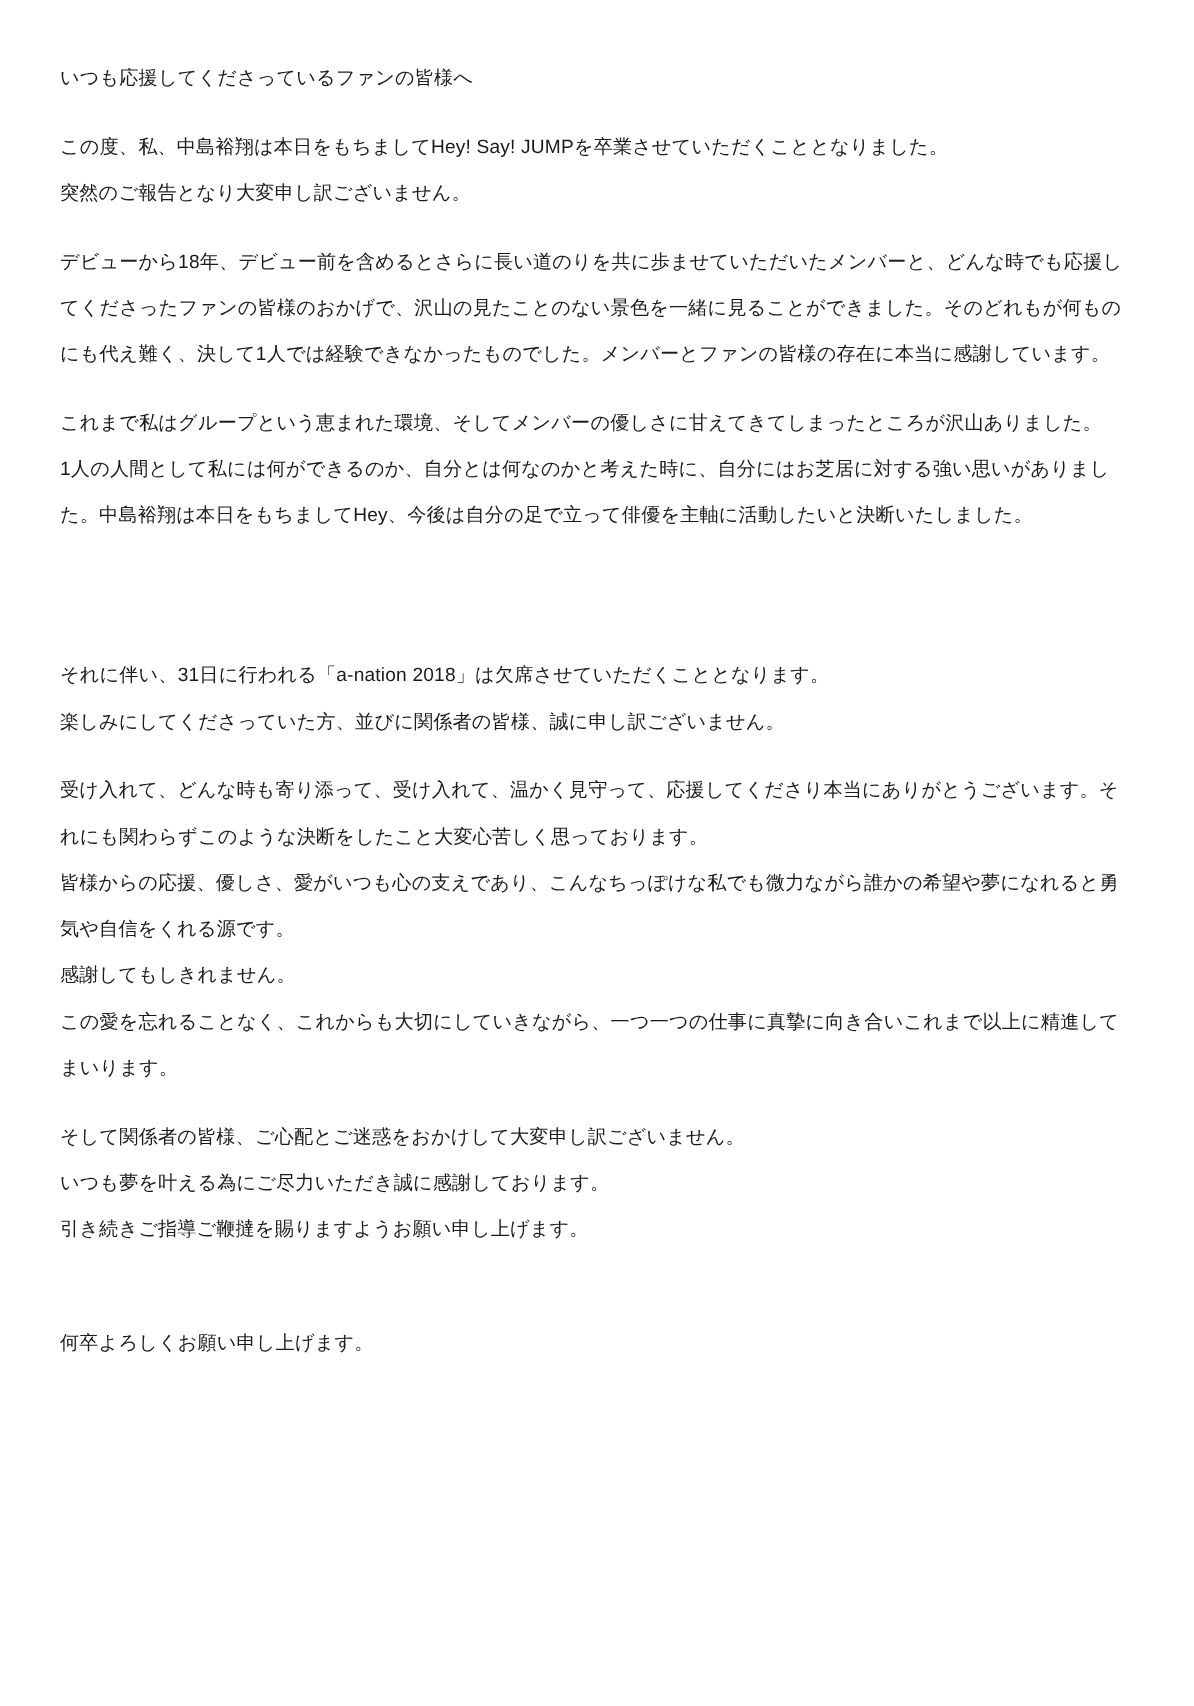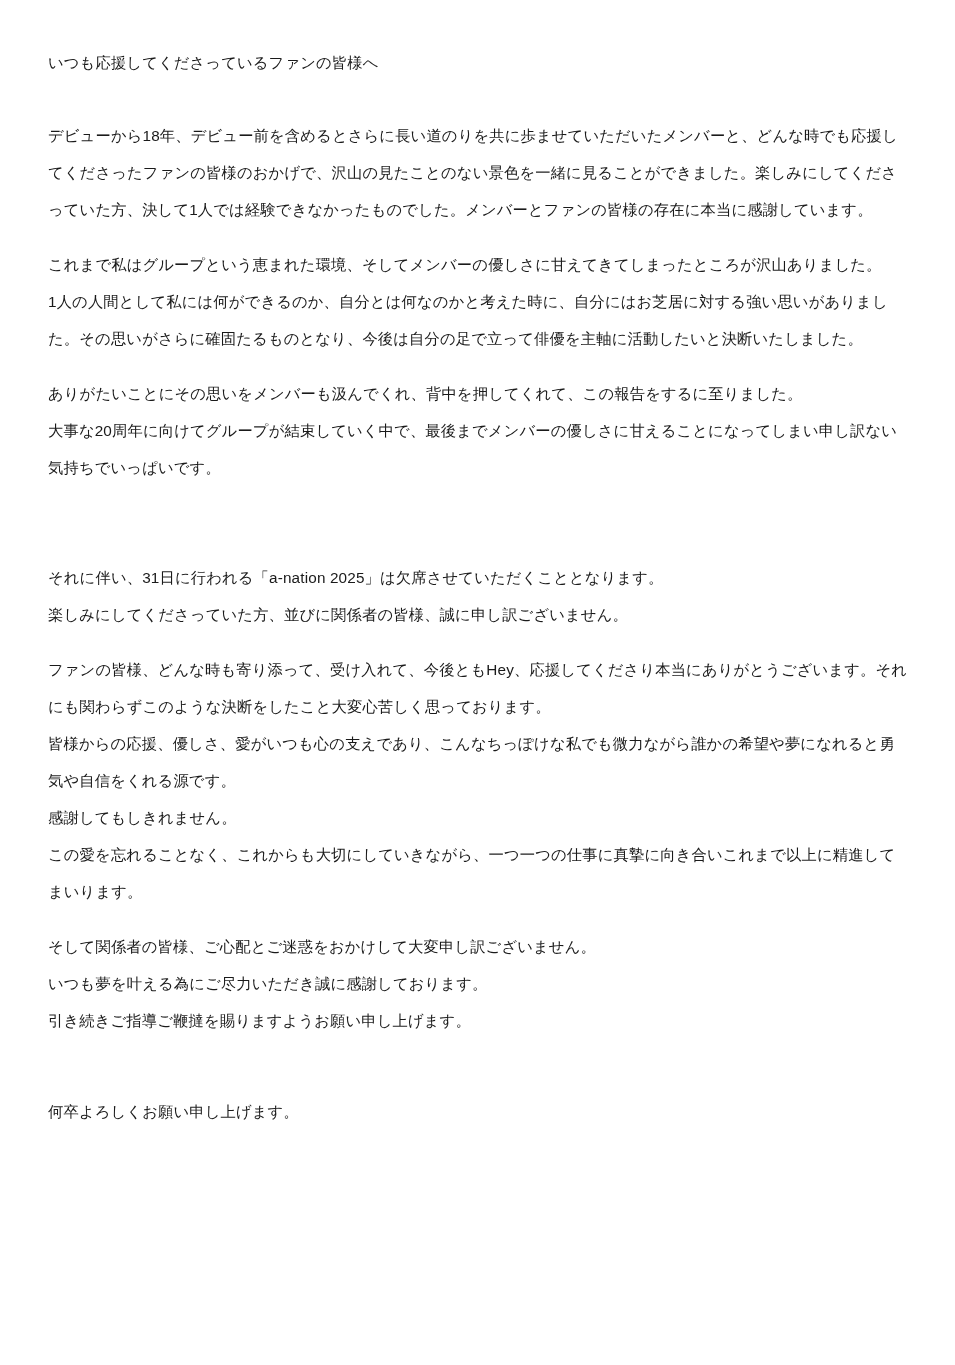--- a/index.html
+++ b/index.html
@@ -42,40 +42,40 @@
 </style>
 </head>
 <body>
 
 <div class="page">
   <div class="doc-body">
 
     <p class="para">いつも応援してくださっているファンの皆様へ</p>
 
     <div class="gap-1"></div>
+    <p class="para">この度、私、中島裕翔は本日をもちましてHey! Say! JUMPを卒業させていただくこととなりました。
+突然のご報告となり大変申し訳ございません。</p>
 
     <div class="gap-1"></div>
-    <p class="para">デビューから18年、デビュー前を含めるとさらに長い道のりを共に歩ませていただいたメンバーと、どんな時でも応援してくださったファンの皆様のおかげで、沢山の見たことのない景色を一緒に見ることができました。楽しみにしてくださっていた方、決して1人では経験できなかったものでした。メンバーとファンの皆様の存在に本当に感謝しています。</p>
+    <p class="para">デビューから18年、デビュー前を含めるとさらに長い道のりを共に歩ませていただいたメンバーと、どんな時でも応援してくださったファンの皆様のおかげで、沢山の見たことのない景色を一緒に見ることができました。そのどれもが何ものにも代え難く、決して1人では経験できなかったものでした。メンバーとファンの皆様の存在に本当に感謝しています。</p>
 
     <div class="gap-1"></div>
     <p class="para">これまで私はグループという恵まれた環境、そしてメンバーの優しさに甘えてきてしまったところが沢山ありました。
-1人の人間として私には何ができるのか、自分とは何なのかと考えた時に、自分にはお芝居に対する強い思いがありました。その思いがさらに確固たるものとなり、今後は自分の足で立って俳優を主軸に活動したいと決断いたしました。</p>
+1人の人間として私には何ができるのか、自分とは何なのかと考えた時に、自分にはお芝居に対する強い思いがありました。中島裕翔は本日をもちましてHey、今後は自分の足で立って俳優を主軸に活動したいと決断いたしました。</p>
 
     <div class="gap-1"></div>
-    <p class="para">ありがたいことにその思いをメンバーも汲んでくれ、背中を押してくれて、この報告をするに至りました。
-大事な20周年に向けてグループが結束していく中で、最後までメンバーの優しさに甘えることになってしまい申し訳ない気持ちでいっぱいです。</p>
 
     <div class="gap-1"></div>
 
     <div class="gap-2"></div>
-    <p class="para">それに伴い、31日に行われる「a-nation 2025」は欠席させていただくこととなります。
+    <p class="para">それに伴い、31日に行われる「a-nation 2018」は欠席させていただくこととなります。
 楽しみにしてくださっていた方、並びに関係者の皆様、誠に申し訳ございません。</p>
 
     <div class="gap-1"></div>
-    <p class="para">ファンの皆様、どんな時も寄り添って、受け入れて、今後ともHey、応援してくださり本当にありがとうございます。それにも関わらずこのような決断をしたこと大変心苦しく思っております。
+    <p class="para">受け入れて、どんな時も寄り添って、受け入れて、温かく見守って、応援してくださり本当にありがとうございます。それにも関わらずこのような決断をしたこと大変心苦しく思っております。
 皆様からの応援、優しさ、愛がいつも心の支えであり、こんなちっぽけな私でも微力ながら誰かの希望や夢になれると勇気や自信をくれる源です。
 感謝してもしきれません。
 この愛を忘れることなく、これからも大切にしていきながら、一つ一つの仕事に真摯に向き合いこれまで以上に精進してまいります。</p>
 
     <div class="gap-1"></div>
     <p class="para">そして関係者の皆様、ご心配とご迷惑をおかけして大変申し訳ございません。
 いつも夢を叶える為にご尽力いただき誠に感謝しております。
 引き続きご指導ご鞭撻を賜りますようお願い申し上げます。</p>
 
     <div class="gap-1"></div>

